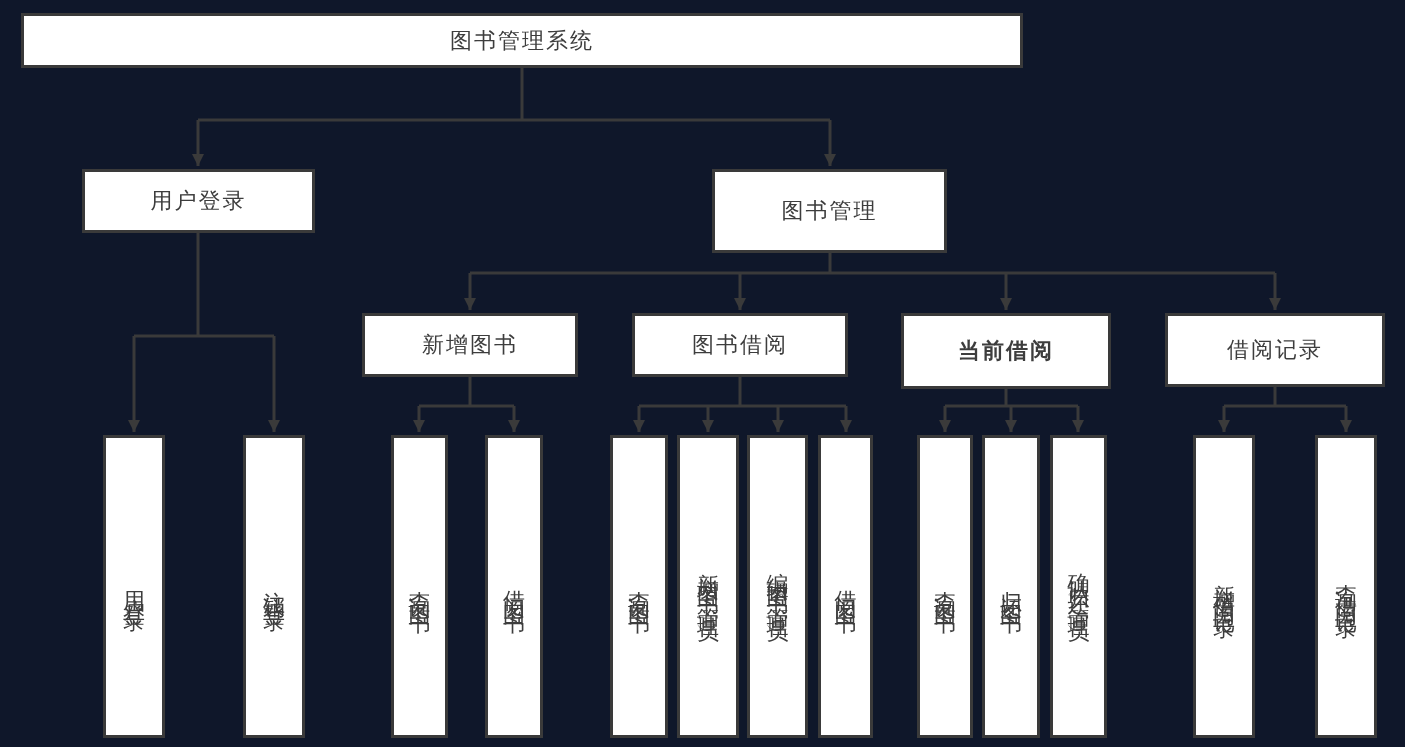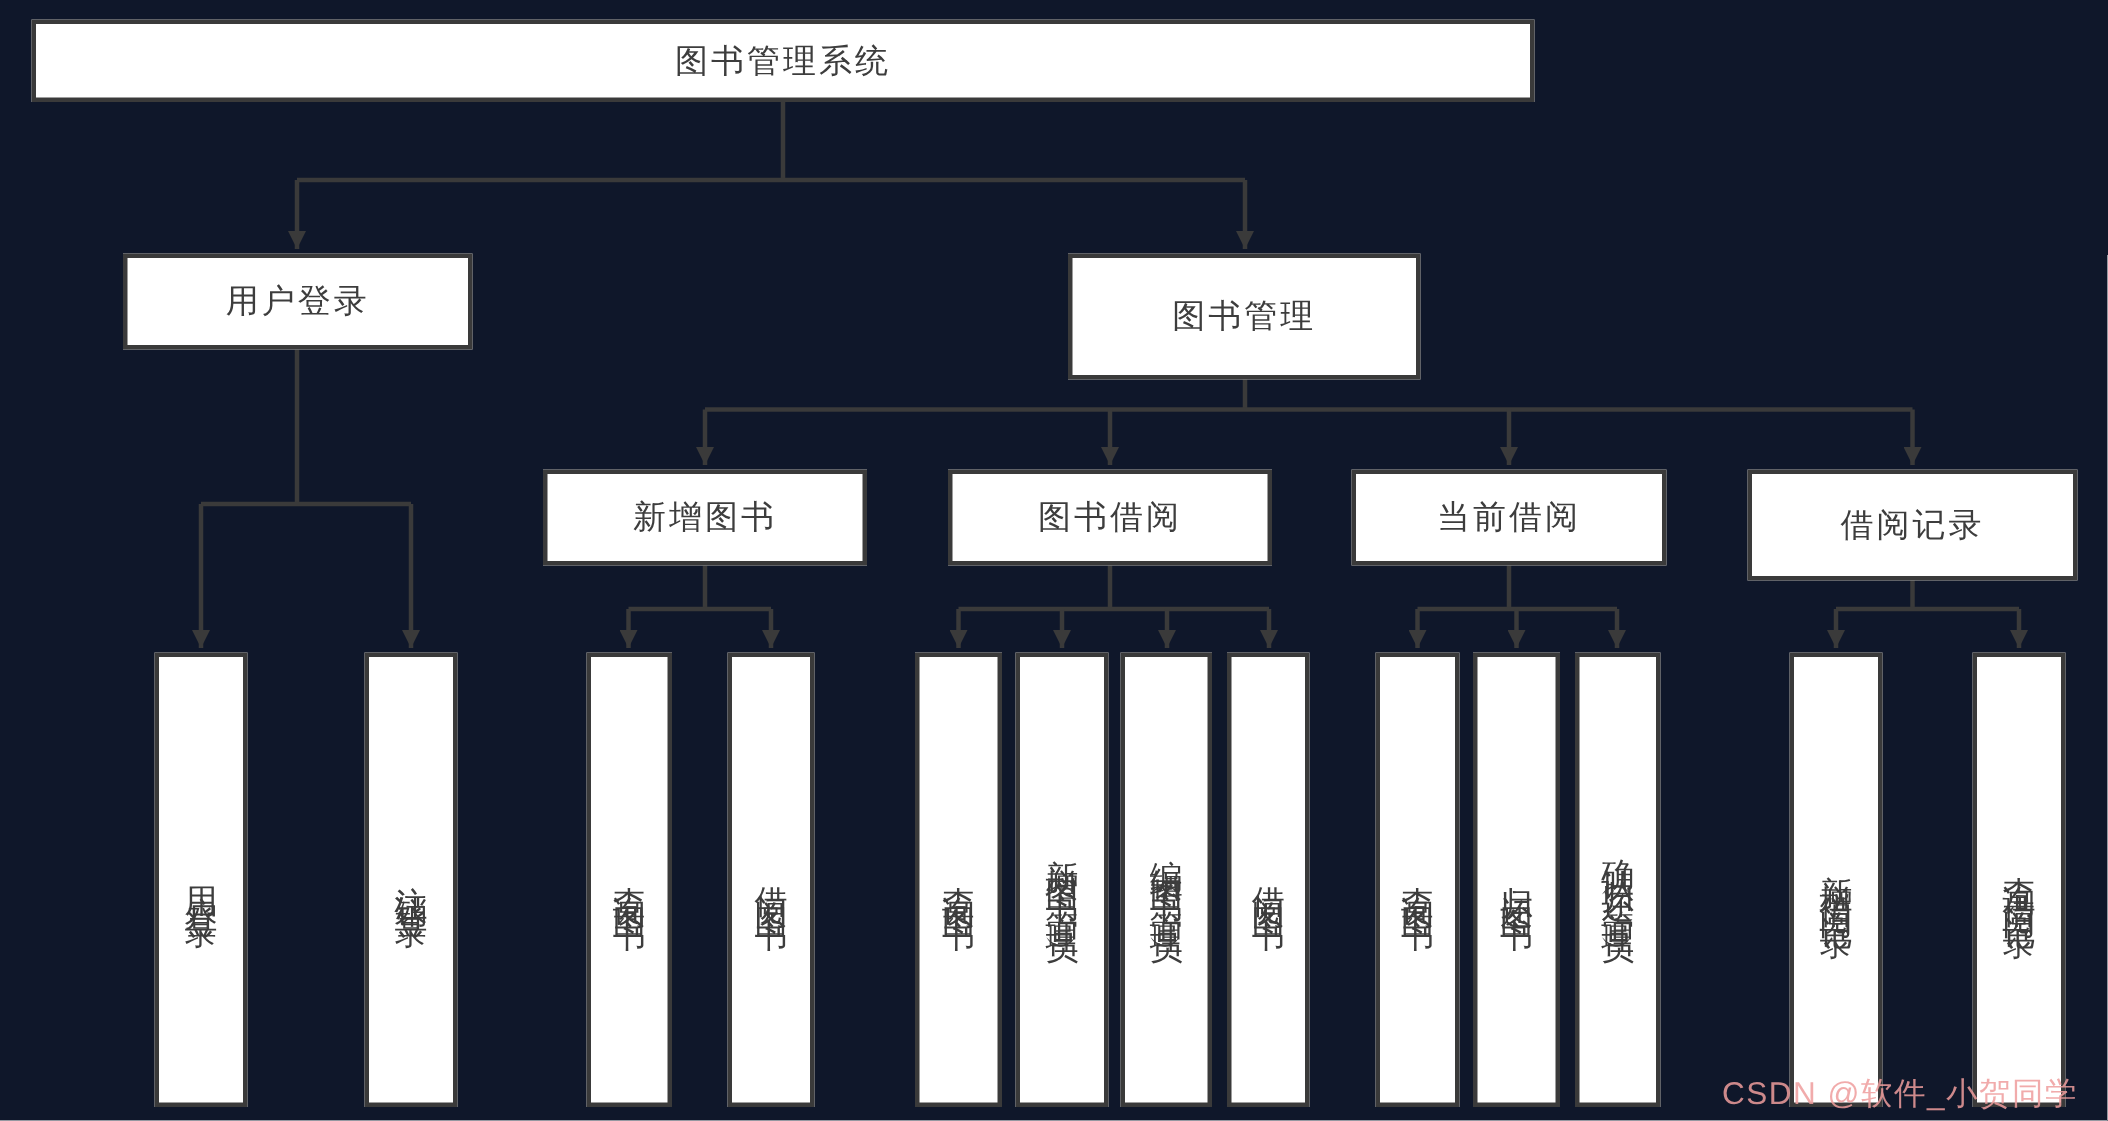--- a/index.html
+++ b/index.html
@@ -115,36 +115,35 @@
     </g>
   </svg>
 
   <div class="node" style="left:21px; top:13px; width:1002px; height:55px;">图书管理系统</div>
 
   <div class="node" style="left:82px; top:169px; width:233px; height:64px;">用户登录</div>
   <div class="node" style="left:712px; top:169px; width:235px; height:84px;">图书管理</div>
 
   <div class="node" style="left:362px; top:313px; width:216px; height:64px;">新增图书</div>
   <div class="node" style="left:632px; top:313px; width:216px; height:64px;">图书借阅</div>
-  <div class="node" style="left:901px; top:313px; width:210px; height:64px;">当前借阅</div>
+  <div class="node" style="left:901px; top:313px; width:210px; height:76px;font-weight:bold;">当前借阅</div>
   <div class="node" style="left:1165px; top:313px; width:220px; height:74px;">借阅记录</div>
 
   <div class="node leaf" style="left:103px; top:435px; width:62px; height:303px;">用户登录</div>
   <div class="node leaf" style="left:243px; top:435px; width:62px; height:303px;">注销登录</div>
 
   <div class="node leaf" style="left:391px; top:435px; width:57px; height:303px;">查询图书</div>
   <div class="node leaf" style="left:485px; top:435px; width:58px; height:303px;">借阅图书</div>
 
   <div class="node leaf" style="left:610px; top:435px; width:58px; height:303px;">查询图书</div>
   <div class="node leaf" style="left:677px; top:435px; width:62px; height:303px;">新增图书（管理员）</div>
   <div class="node leaf" style="left:747px; top:435px; width:61px; height:303px;">编辑图书（管理员）</div>
   <div class="node leaf" style="left:818px; top:435px; width:55px; height:303px;">借阅图书</div>
 
   <div class="node leaf" style="left:917px; top:435px; width:56px; height:303px;">查询图书</div>
   <div class="node leaf" style="left:982px; top:435px; width:58px; height:303px;">归还图书</div>
   <div class="node leaf" style="left:1050px; top:435px; width:57px; height:303px;">确认归还（管理员）</div>
 
   <div class="node leaf" style="left:1193px; top:435px; width:62px; height:303px;">新增借阅记录</div>
   <div class="node leaf" style="left:1315px; top:435px; width:62px; height:303px;">查询借阅记录</div>
 
-  <div class="watermark">CSDN @软件_小贺同学</div>
 
 </div>
 
 </body></html>

